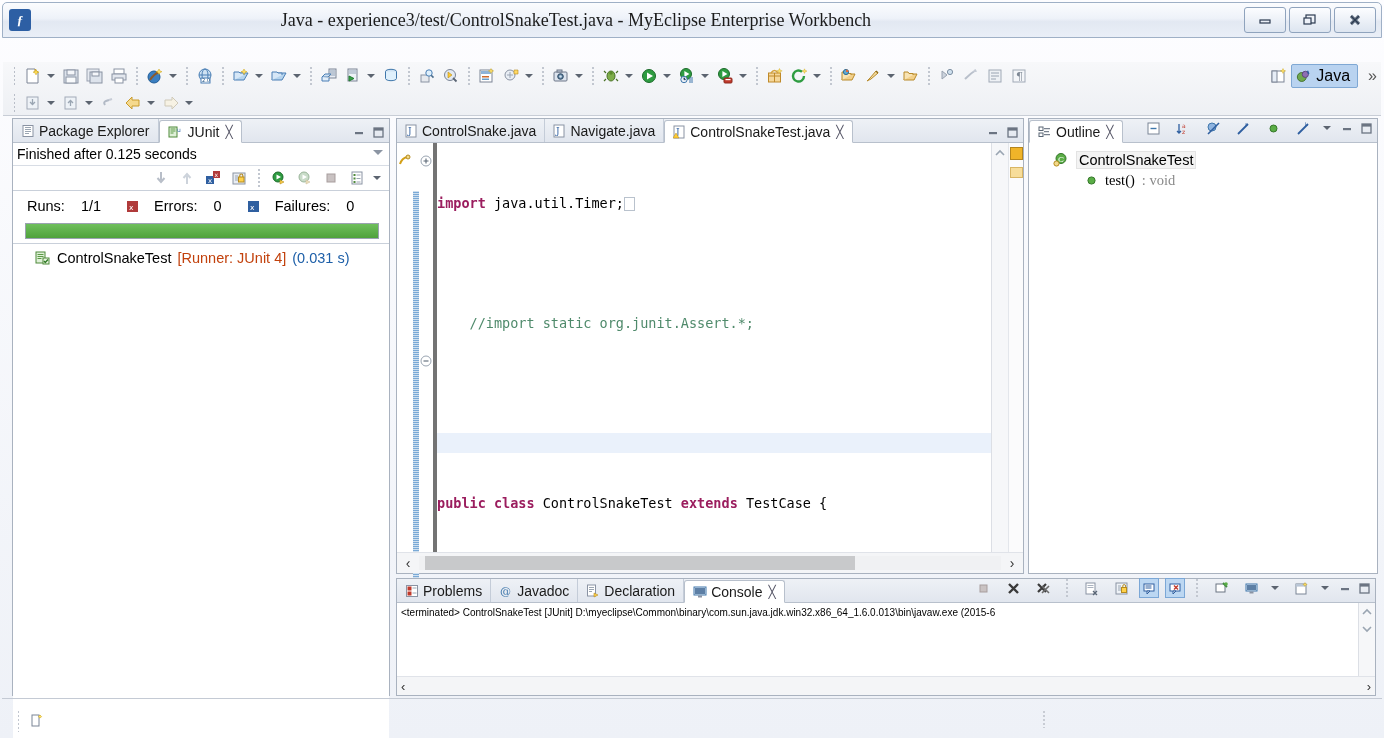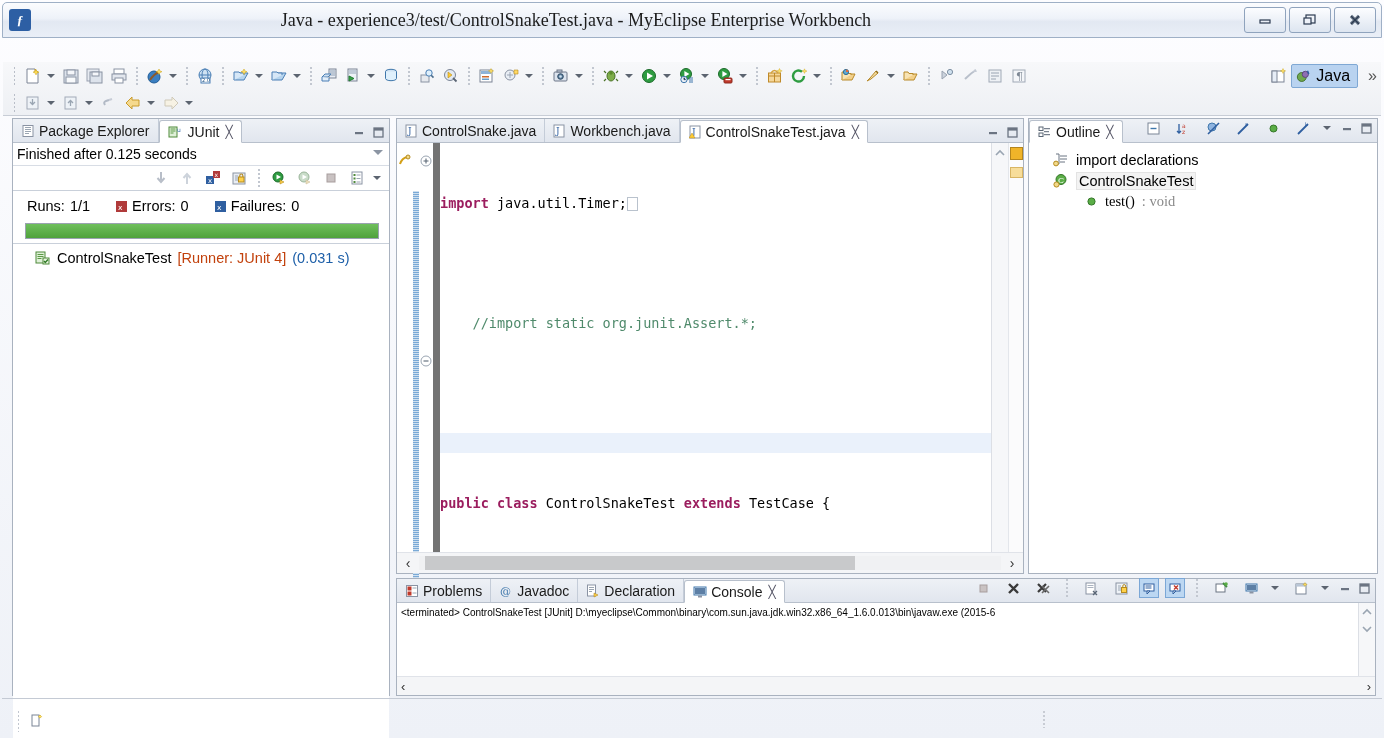--- a/index.html
+++ b/index.html
@@ -172,21 +172,21 @@
   .junit-toolbar {
     height: 24px; display: flex; align-items: center; justify-content: flex-end;
     padding-right: 4px; gap: 2px;
     background: #fff; border-bottom: 1px solid #c9d0da;
   }
   .junit-counts {
     height: 30px; display: flex; align-items: center;
     padding-left: 14px; gap: 26px; font-size: 14.5px;
     background: #fff;
   }
-  .junit-counts .lbl { display: flex; align-items: center; gap: 5px; }
+  .junit-counts .lbl { display: flex; align-items: center; gap: 16px; }
   .sqicon { width: 11px; height: 11px; display:inline-block; }
   .progress-wrap {
     margin: 2px 10px 4px 12px; height: 16px;
     border: 1px solid #9aa3b0; background: #fff; box-sizing: border-box;
   }
   .progress-bar { height: 100%; background: linear-gradient(#6fbf5c,#4fa23c); width: 100%; }
   .junit-tree {
     border-top: 1px solid #c9d0da;
     background: #fff; height: 104px; padding-top: 6px;
   }
@@ -210,21 +210,21 @@
   #editor-view { left: 396px; top: 118px; width: 628px; height: 456px; }
   .editor-body {
     position: absolute; left: 0; right: 0; top: 24px; bottom: 0;
     background: #fff; display: flex;
   }
   .ed-markers { width: 16px; background: #fff; position: relative; }
   .ed-changebar { width: 6px; background: #fff; position: relative; }
   .ed-fold { width: 14px; background: #fff; position: relative; }
   .ed-text {
     flex: 1; position: relative; overflow: hidden;
-    border-left: 7px solid #737373;
+    border-left: 4px solid #737373;
     font-family: "DejaVu Sans Mono", monospace;
     font-size: 13.5px;
     line-height: 20px;
     padding-top: 10px;
     white-space: pre;
   }
   .ed-vscroll {
     width: 16px; background: #f6f7f9; border-left: 1px solid #dcdfe5;
     position: relative;
   }
@@ -762,21 +762,21 @@
           <rect x="1" y="1" width="10" height="12" fill="#fff" stroke="#8a93a3"></rect>
           <text x="3" y="10" font-size="9" fill="#2f5fa0" font-family="DejaVu Serif">J</text>
         </svg>
         <span>ControlSnake.java</span>
       </div>
       <div class="tab">
         <svg class="ic" width="13" height="14" viewBox="0 0 13 14">
           <rect x="1" y="1" width="10" height="12" fill="#fff" stroke="#8a93a3"></rect>
           <text x="3" y="10" font-size="9" fill="#2f5fa0" font-family="DejaVu Serif">J</text>
         </svg>
-        <span>Workbench.java</span>
+        <span>Navigate.java</span>
       </div>
       <div class="tab active">
         <svg class="ic" width="13" height="14" viewBox="0 0 13 14">
           <rect x="1" y="1" width="10" height="12" fill="#fff" stroke="#8a93a3"></rect>
           <text x="3" y="10" font-size="9" fill="#2f5fa0" font-family="DejaVu Serif">J</text>
           <path d="M0 8 l3 5 -6 0z" transform="translate(3,0)" fill="#ffcc33" stroke="#b58b1f" stroke-width=".5"></path>
         </svg>
         <span>ControlSnakeTest.java</span>
         <span class="x">╳</span>
       </div>
@@ -921,28 +921,20 @@
         <div class="mini-max">
           <svg class="ic" width="13" height="13" viewBox="0 0 13 13">
               <rect x="2" y="2" width="9" height="9" fill="none" stroke="#6b7482" stroke-width="1.3"></rect>
               <rect x="2" y="2" width="9" height="2.6" fill="#6b7482"></rect>
             </svg>
         </div>
       </div>
     </div>
 
     <div class="outline-body">
-      <div class="ol-row lvl1">
-        <svg class="ic" width="16" height="15" viewBox="0 0 16 15">
-          <path d="M3 2 L6 2 L6 12 L3 12" fill="none" stroke="#6b7482"></path>
-          <path d="M7 4h7M7 7h7M7 10h5" stroke="#6b7482"></path>
-          <circle cx="3" cy="11.5" r="2.4" fill="#f2d98a" stroke="#b58b1f"></circle>
-        </svg>
-        <span>import declarations</span>
-      </div>
       <div class="ol-row lvl1">
         <svg class="ic" width="16" height="15" viewBox="0 0 16 15">
           <circle cx="8" cy="6.5" r="5" fill="#5aad46" stroke="#35772a"></circle>
           <text x="5" y="10" font-size="8" fill="#fff" font-family="DejaVu Serif">C</text>
           <circle cx="3.5" cy="11.5" r="2.6" fill="#f2d98a" stroke="#b58b1f"></circle>
         </svg>
         <span class="ol-sel">ControlSnakeTest</span>
       </div>
       <div class="ol-row lvl2">
         <svg class="ic" width="13" height="13" viewBox="0 0 13 13">

